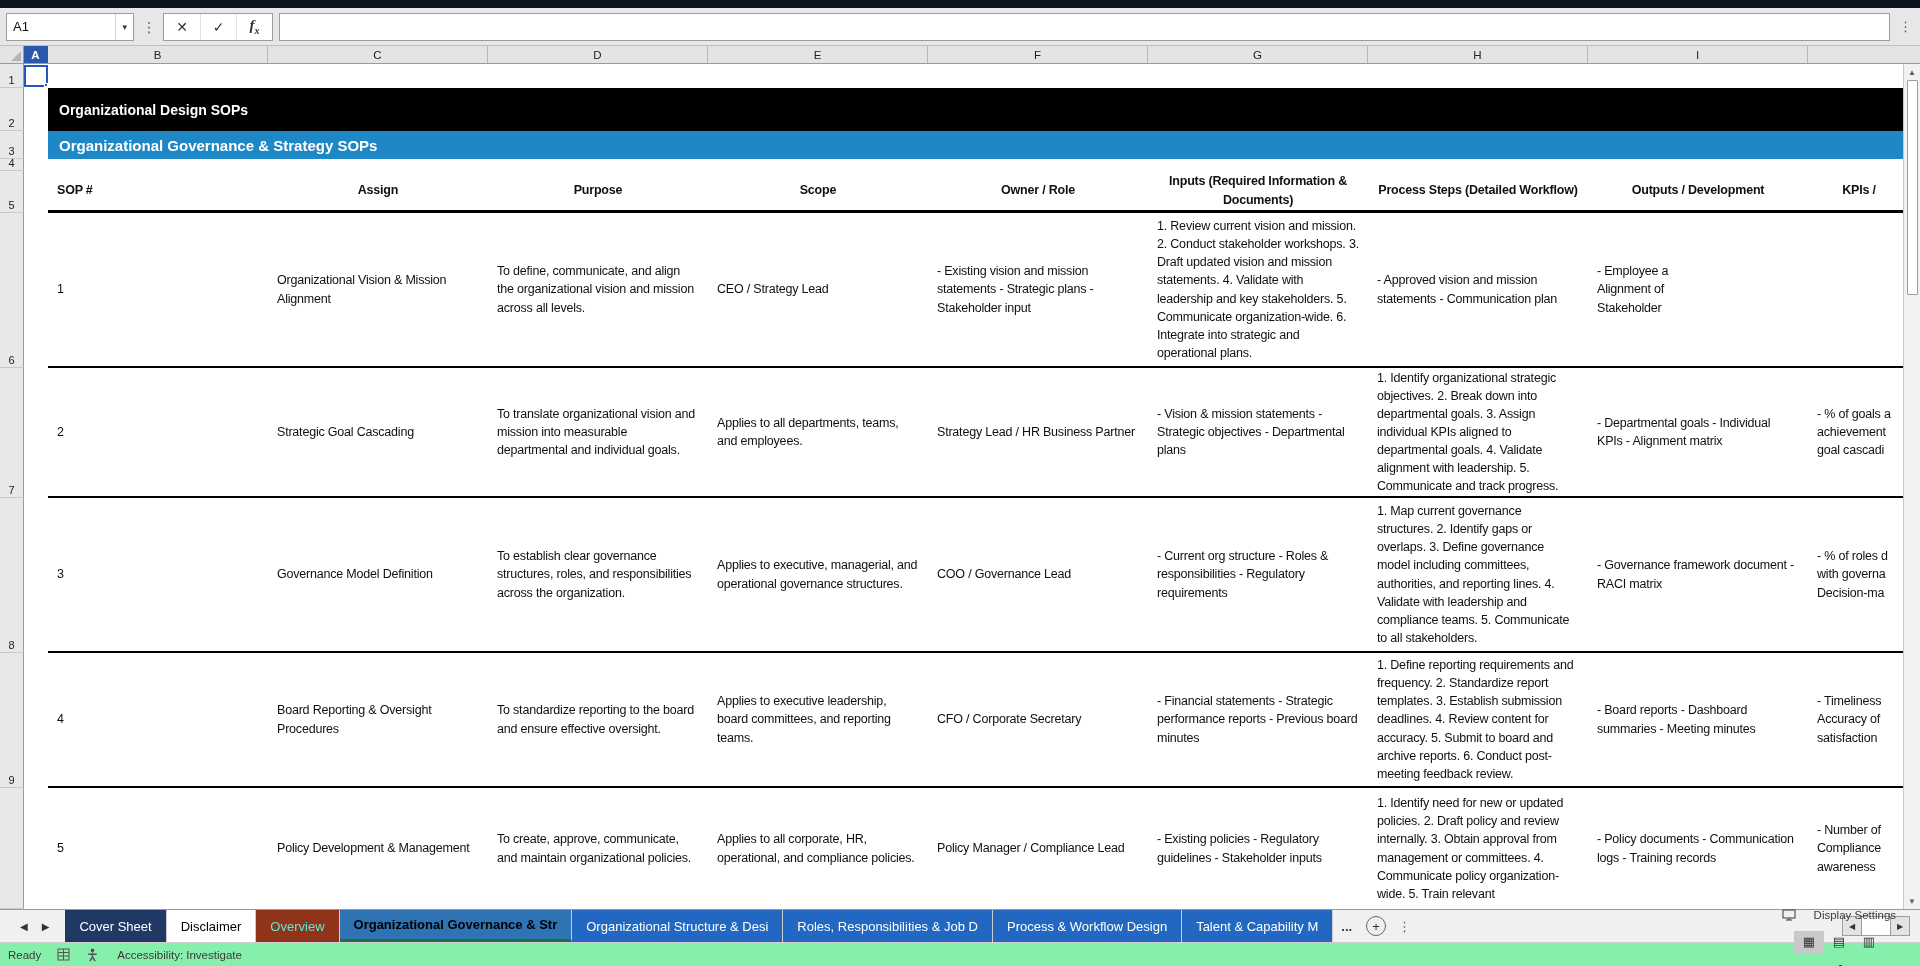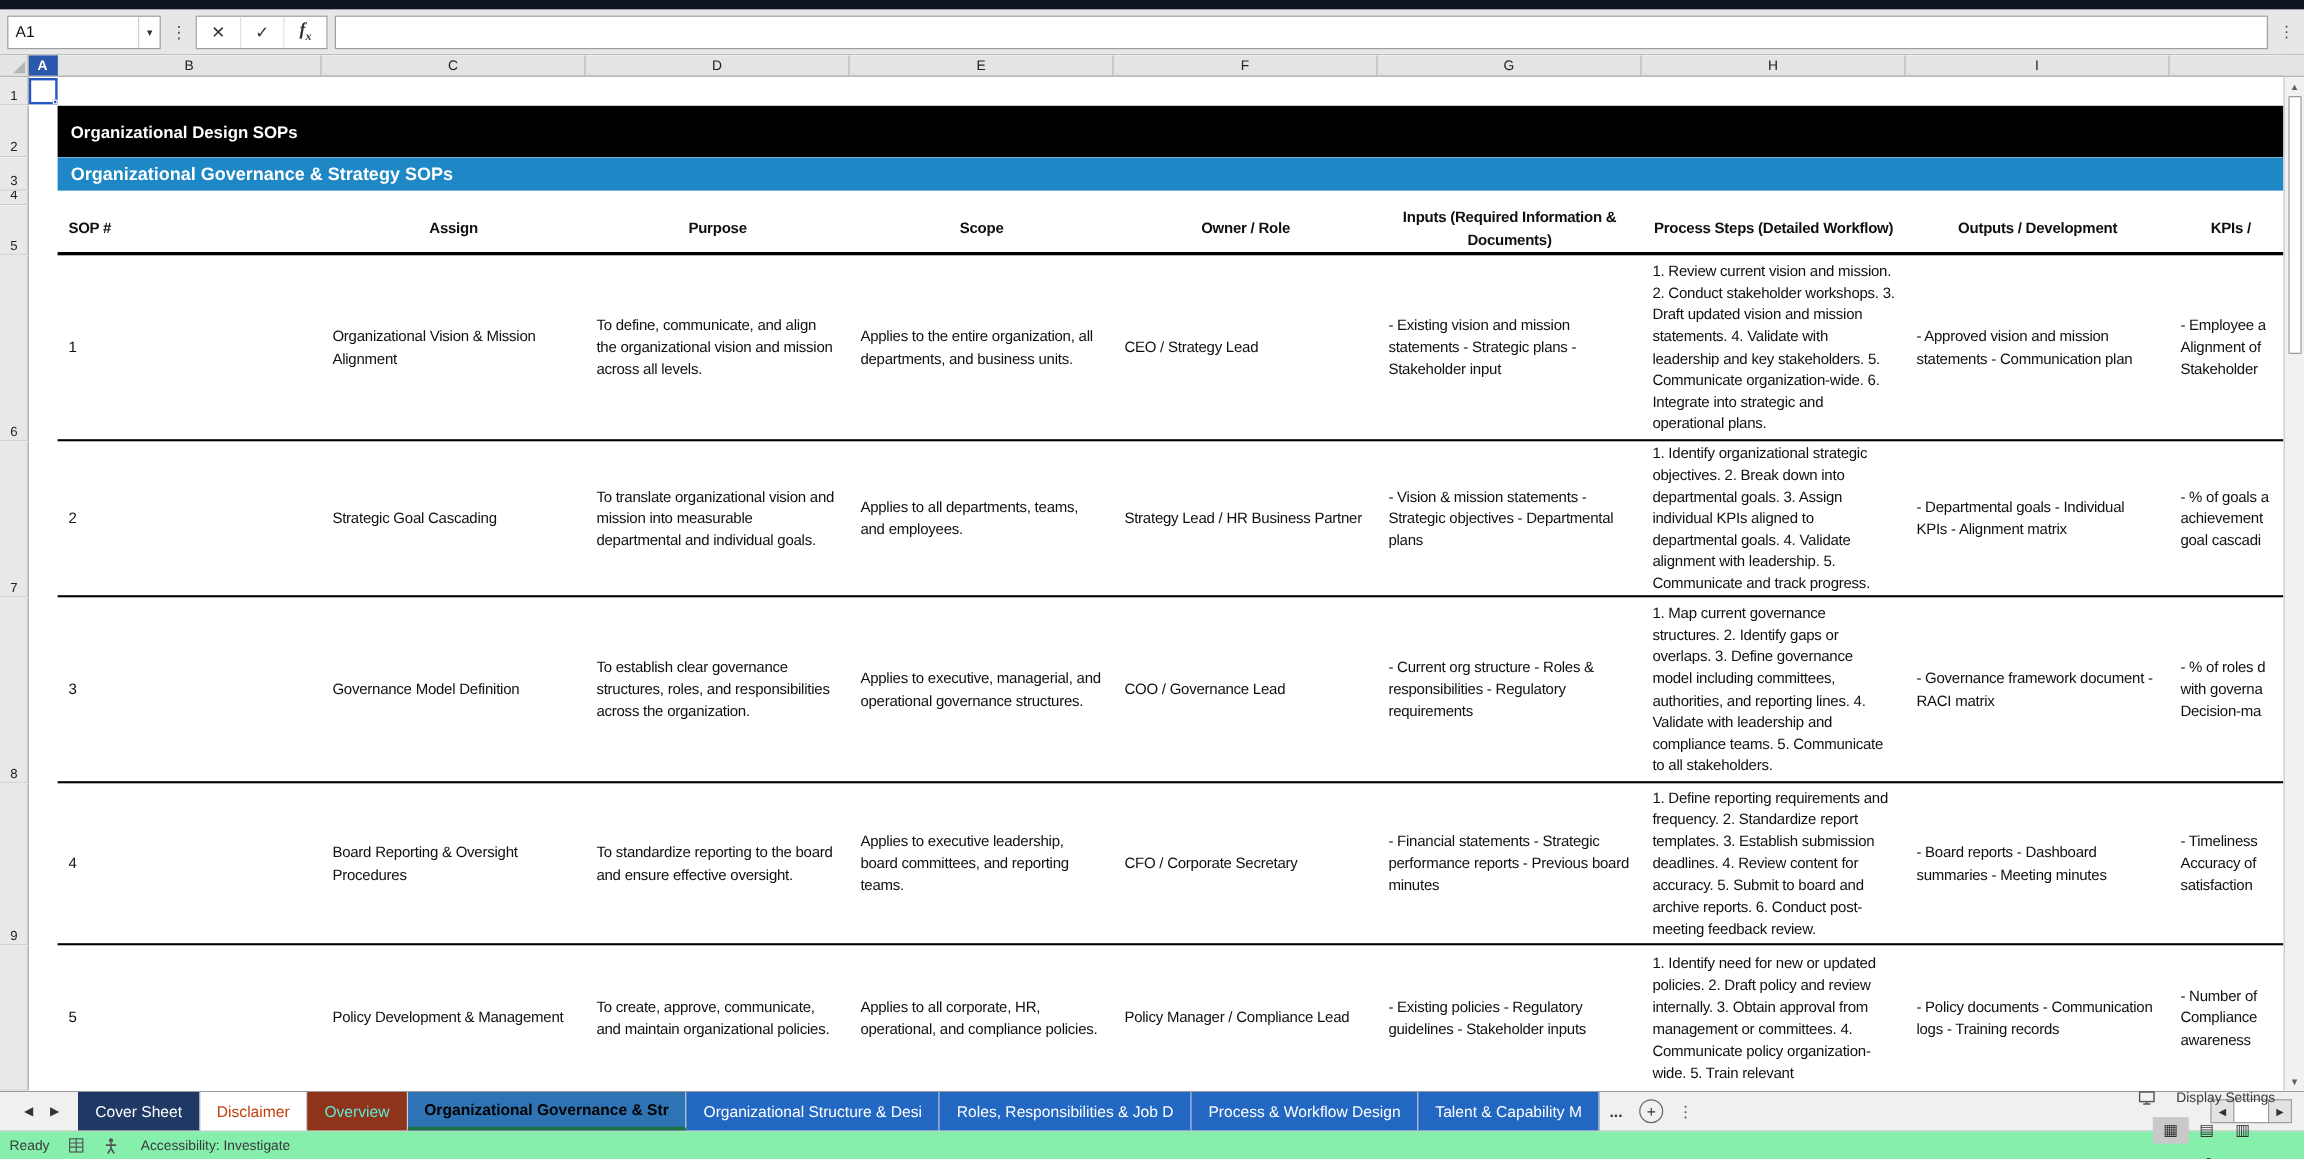--- a/index.html
+++ b/index.html
@@ -61,21 +61,21 @@
   .vs-thumb { width:11px; height:215px; background:#ffffff; border:1px solid #9d9d9d; border-radius:1px; flex:none; }
   .vs-fill { flex:1; }
 
   
   .tabbar { height:33px; flex:none; background:#f0f0f0; border-top:1px solid #9a9a9a; display:flex; align-items:stretch; font-size:13px; }
   .tab-nav { display:flex; align-items:center; gap:14px; padding:0 16px 0 20px; color:#333; }
   .tab-nav span { font-size:10px; cursor:pointer; }
   .tabs { display:flex; align-items:stretch; }
   .tab { display:flex; align-items:center; padding:14px 14px; border-right:1px solid #cdcdcd; cursor:pointer; white-space:nowrap; position:relative; }
   .tab.navy { background:#1f3864; color:#fff; }
-  .tab.plain { background:#ffffff; color:#c2410c; }
+  .tab.plain { background:#ffffff; color:#000000; }
   .tab.red { background:#8f341b; color:#5eead4; }
   .tab.blue { background:#2268c2; color:#fff; }
   .tab.active { background:#2e74b5; color:#000; font-weight:bold; border-bottom:3px solid #1e7145; }
   .tab-more { display:flex; align-items:center; padding:0 8px; color:#333; font-weight:bold; }
   .tab-add { display:flex; align-items:center; justify-content:center; margin:0 6px; align-self:center; width:20px; height:20px; border:1px solid #666; border-radius:50%; font-size:13px; color:#333; cursor:pointer; }
   .tab-grip { display:flex; align-items:center; color:#555; padding:0 6px; font-size:13px; letter-spacing:-1px; }
   .hscroll { display:flex; align-items:center; align-self:center; height:20px; border:1px solid #9d9d9d; background:#e3e3e3; margin-right:10px; }
   .hs-btn { width:18px; height:100%; display:flex; align-items:center; justify-content:center; font-size:8px; color:#333; cursor:pointer; }
   .hs-thumb { width:30px; height:100%; background:#ffffff; border-left:1px solid #9d9d9d; border-right:1px solid #9d9d9d; }
 
@@ -188,21 +188,20 @@
         </div>
       </div>
 
       <div class="trow" style="height:155px">
         <div class="gut">6</div>
         <div class="acol"></div>
         <div class="cells bordered">
           <div class="c">1</div>
           <div class="c">Organizational Vision &amp; Mission Alignment</div>
           <div class="c">To define, communicate, and align the organizational vision and mission across all levels.</div>
-          <div class="c">Applies to the entire organization, all departments, and business units.</div>
           <div class="c">CEO / Strategy Lead</div>
           <div class="c">- Existing vision and mission statements - Strategic plans - Stakeholder input</div>
           <div class="c">1. Review current vision and mission. 2. Conduct stakeholder workshops. 3. Draft updated vision and mission statements. 4. Validate with leadership and key stakeholders. 5. Communicate organization-wide. 6. Integrate into strategic and operational plans.</div>
           <div class="c">- Approved vision and mission statements - Communication plan</div>
           <div class="c j pre">- Employee a
 Alignment of
 Stakeholder</div>
         </div>
       </div>
 

